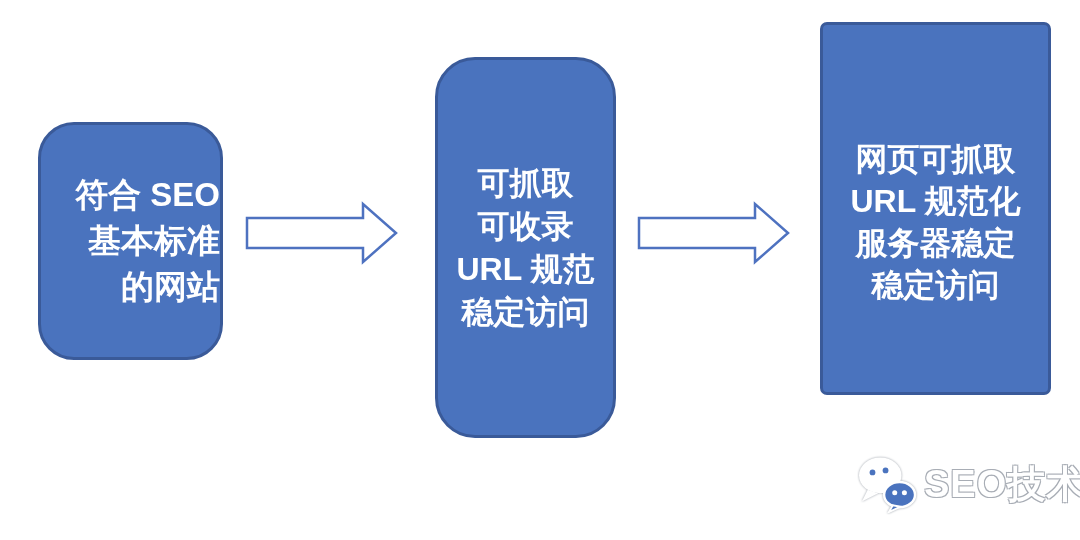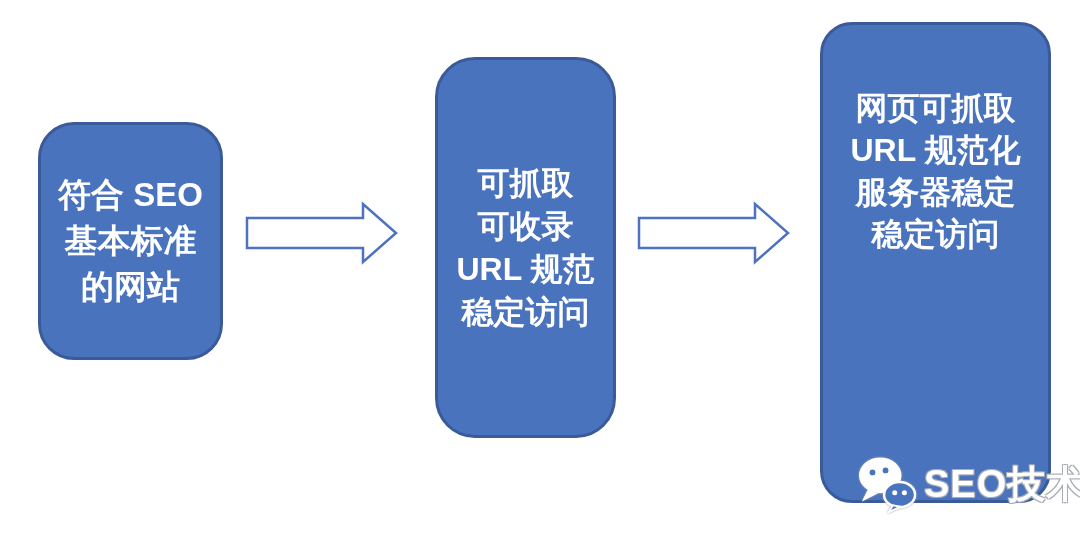--- a/index.html
+++ b/index.html
@@ -25,35 +25,35 @@
     align-items: center;
     justify-content: center;
     color: #ffffff;
     font-weight: bold;
     text-align: center;
   }
   #box1 {
     left: 38px; top: 122px;
     width: 185px; height: 238px;
     border-radius: 36px;
-    font-size: 33px; line-height: 46px;
+    font-size: 33px; line-height: 46px; align-items: flex-end;
   }
   #box2 {
     left: 435px; top: 57px;
     width: 181px; height: 381px;
     border-radius: 40px;
     font-size: 32px; line-height: 43px;
   }
   #box3 {
     left: 820px; top: 22px;
-    width: 231px; height: 481px;
-    border-radius: 32px;
+    width: 231px; height: 373px;
+    border-radius: 7px;
     font-size: 32px; line-height: 42px;
     justify-content: flex-start;
-    padding-top: 62px;
+    padding-top: 113px;
   }
   .arrow {
     position: absolute;
     width: 155px;
     height: 64px;
   }
   #arrow1 { left: 245px; top: 201px; }
   #arrow2 { left: 637px; top: 201px; }
   #watermark {
     position: absolute;

